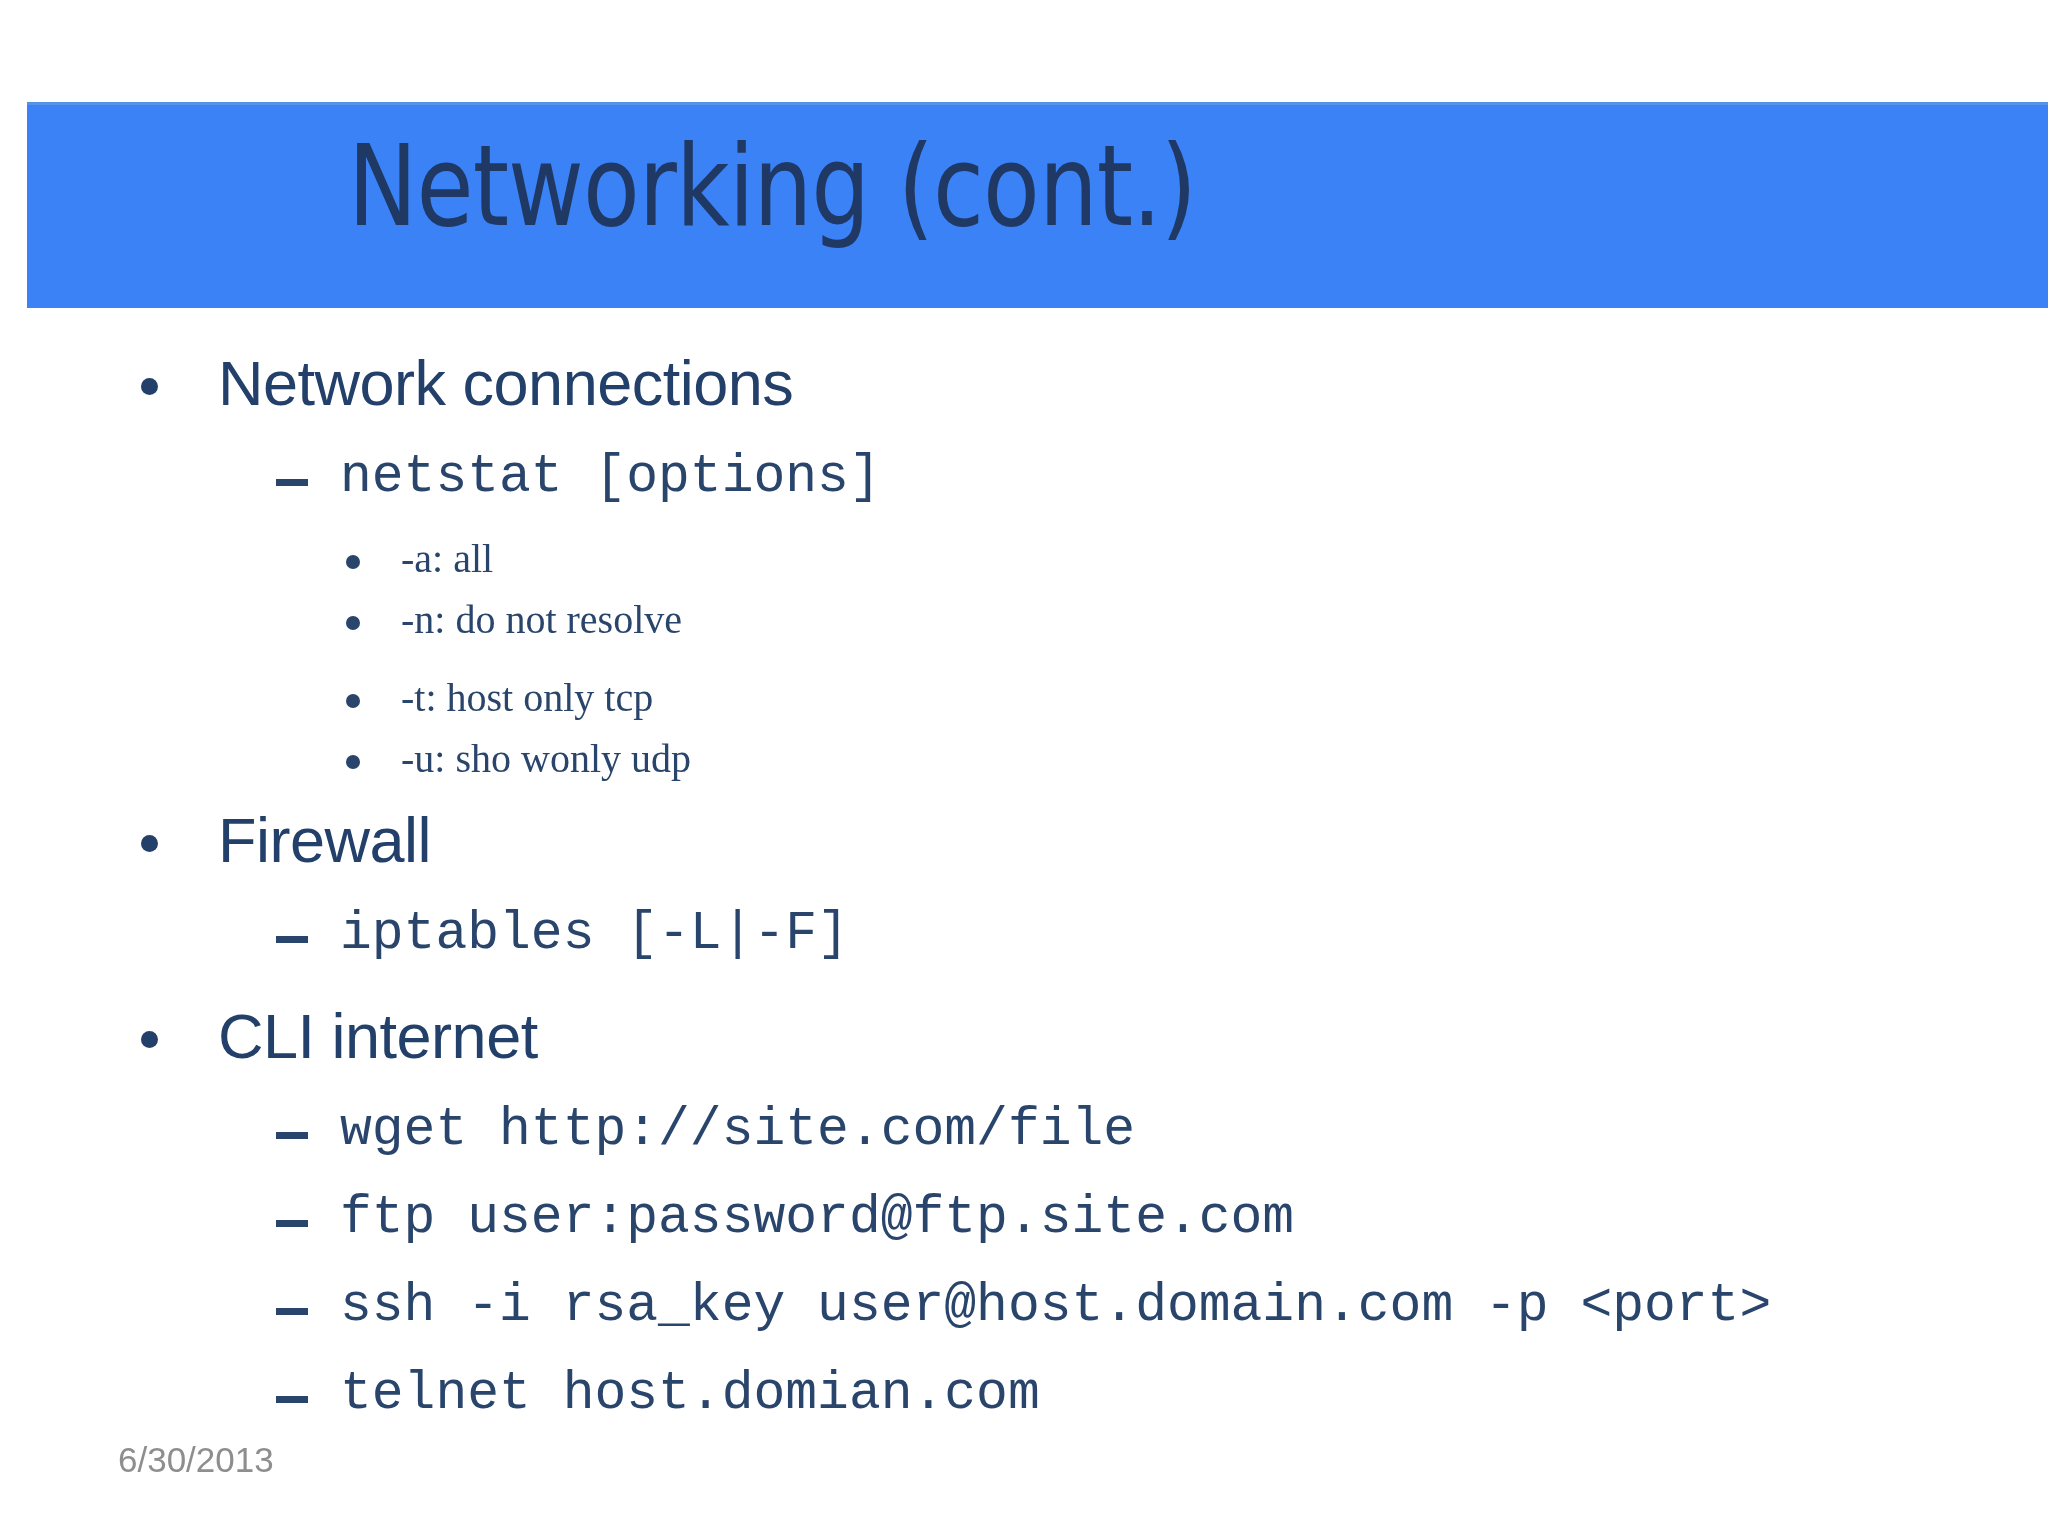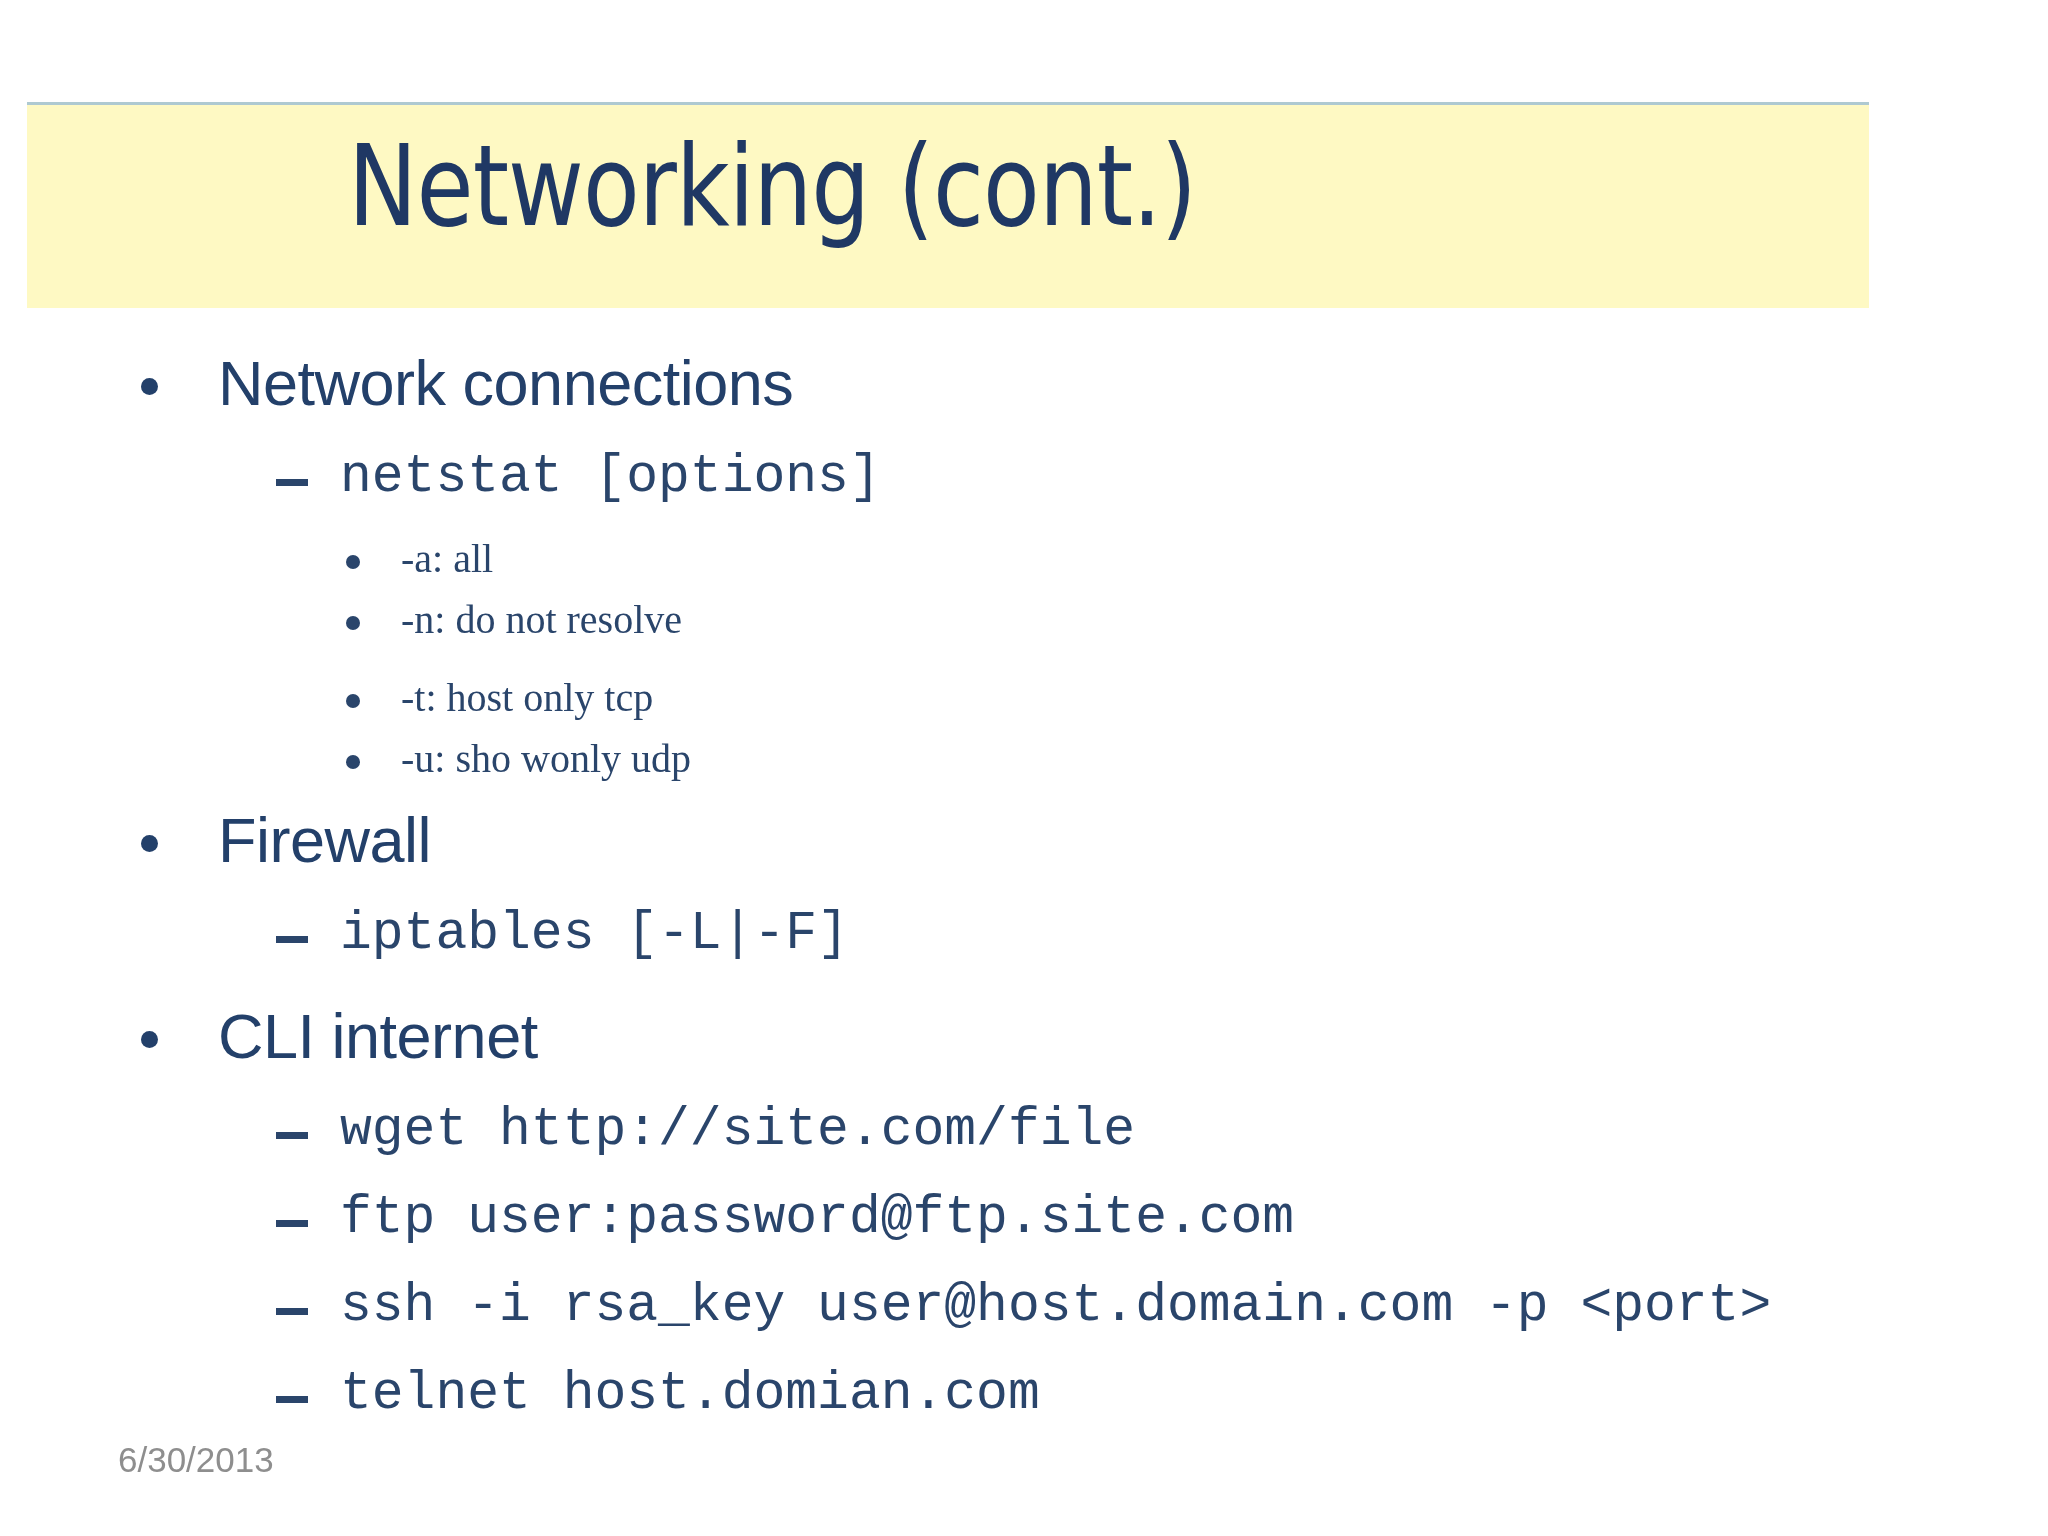--- a/index.html
+++ b/index.html
@@ -19,23 +19,23 @@
     position: absolute;
     inset: 0;
     background: #ffffff;
   }
 
   
   #title-banner {
     position: absolute;
     left: 27px;
     top: 102px;
-    width: 1842px;
+    width: 2021px;
     height: 206px;
-    background: #fef9c3;
+    background: #3b82f6;
     box-sizing: border-box;
   }
   #title-banner::before {
     content: "";
     position: absolute;
     left: 0; top: 0; right: 0;
     height: 3px;
     background: #6ba3dd;
     opacity: .55;
   }

